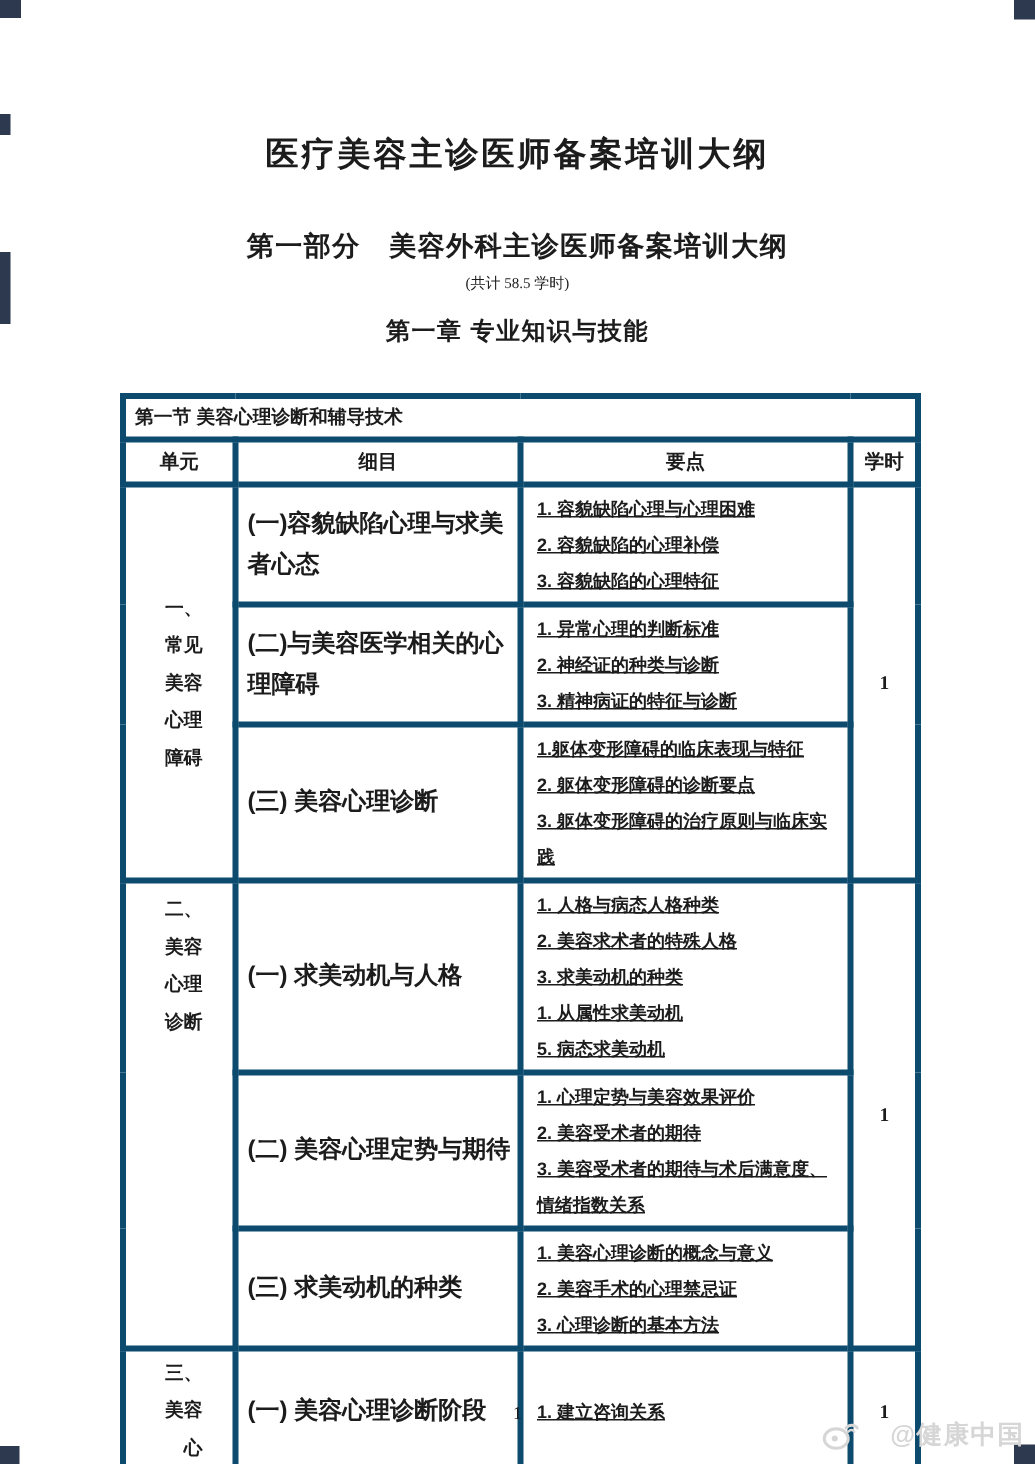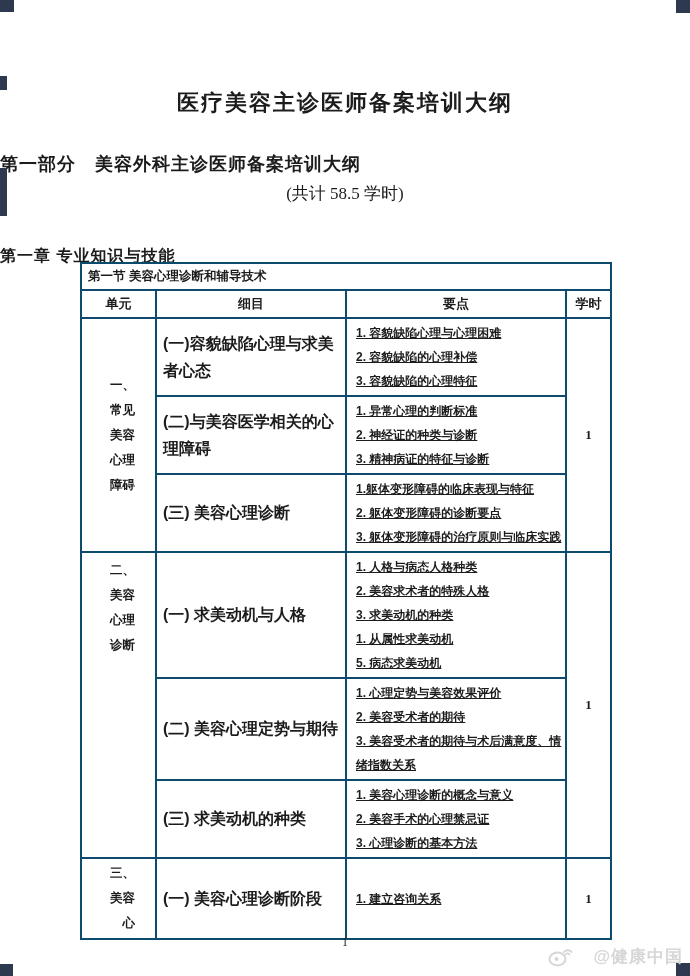--- a/index.html
+++ b/index.html
@@ -15,40 +15,40 @@
   .m-bl{left:0;bottom:0;width:13px;height:12px;}
   .m-br{right:0;bottom:0;width:14px;height:13px;}
   .m-e1{left:0;top:76px;width:7px;height:14px;}
   .m-e2{left:0;top:168px;width:7px;height:48px;}
 
   .doc-title{
     padding-top:90px;text-align:center;
     font-size:22px;font-weight:bold;letter-spacing:2px;line-height:1.15;
   }
   .part-heading{
-    margin-top:37px;
+    margin-top:37px;text-align:center;
     font-size:18px;font-weight:bold;letter-spacing:1px;
   }
   .part-sub{
     margin-top:6px;text-align:center;
-    font-size:17px;font-weight:normal;
+    font-size:10px;font-weight:normal;
     font-family:"Liberation Serif","DejaVu Serif",serif;
   }
   .chapter-heading{
-    margin-top:41px;text-align:left;
+    margin-top:15px;text-align:center;
     font-size:16px;font-weight:bold;letter-spacing:1px;
   }
 
   table.outline{
     position:absolute;left:80px;top:262px;width:530px;
     border-collapse:collapse;table-layout:fixed;
     border:2px solid #262626;
   }
   table.outline td,table.outline th{
-    border:2px solid #0c4a6e;
+    border:4px solid #0c4a6e;
     font-weight:600;
     word-break:break-all;
   }
   tr.section-row td{
     font-size:12.5px;padding:4px 6px;text-align:left;
   }
   thead th{
     font-size:13px;padding:4px 2px;text-align:center;
     border-bottom-width:2px;
   }

